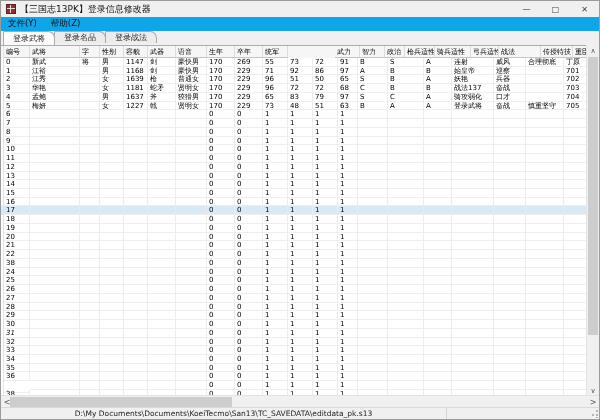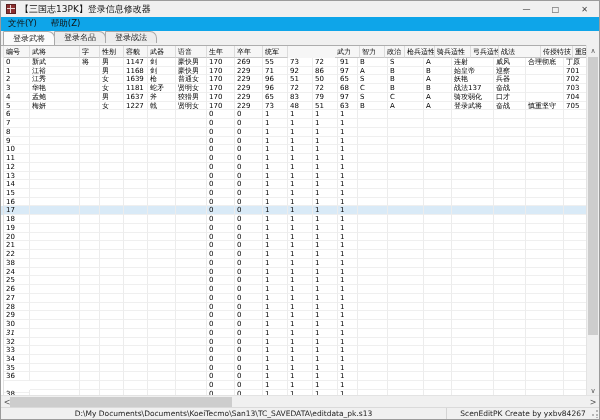--- a/index.html
+++ b/index.html
@@ -1013,15 +1013,14 @@
 </div>
 
 <div class="hscroll">
   <div class="hs-arrow hs-left">&lt;</div>
   <div class="hs-thumb"></div>
   <div class="hs-arrow hs-right">&gt;</div>
 </div>
 
 <div class="statusbar">
   <div class="sb-panel sb-left">D:\My Documents\Documents\KoeiTecmo\San13\TC_SAVEDATA\editdata_pk.s13</div>
-  <div class="sb-panel sb-right">ScenEditPK Create by yxbv84267</div>
   <div class="resize-grip"></div>
 </div>
 
 </body></html>

